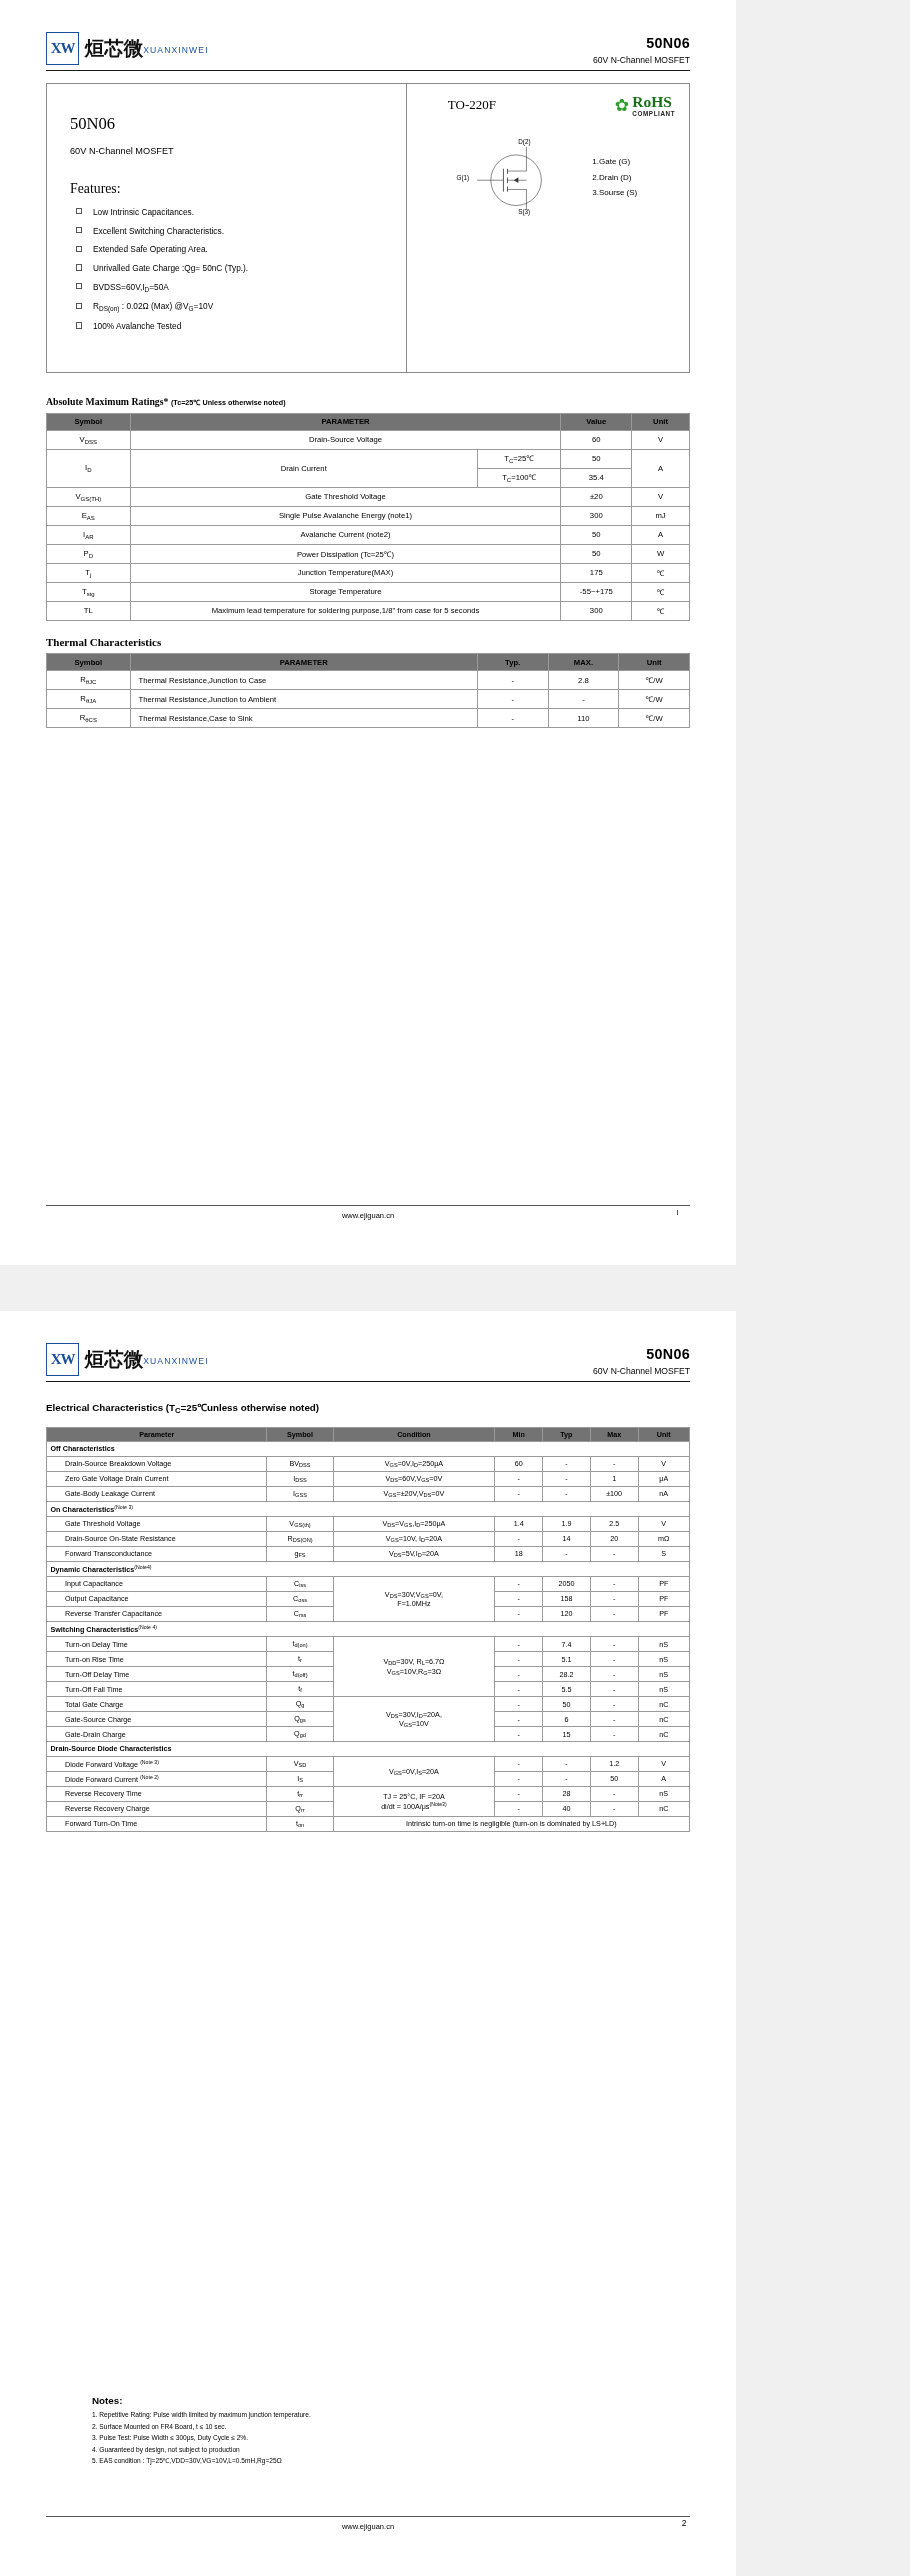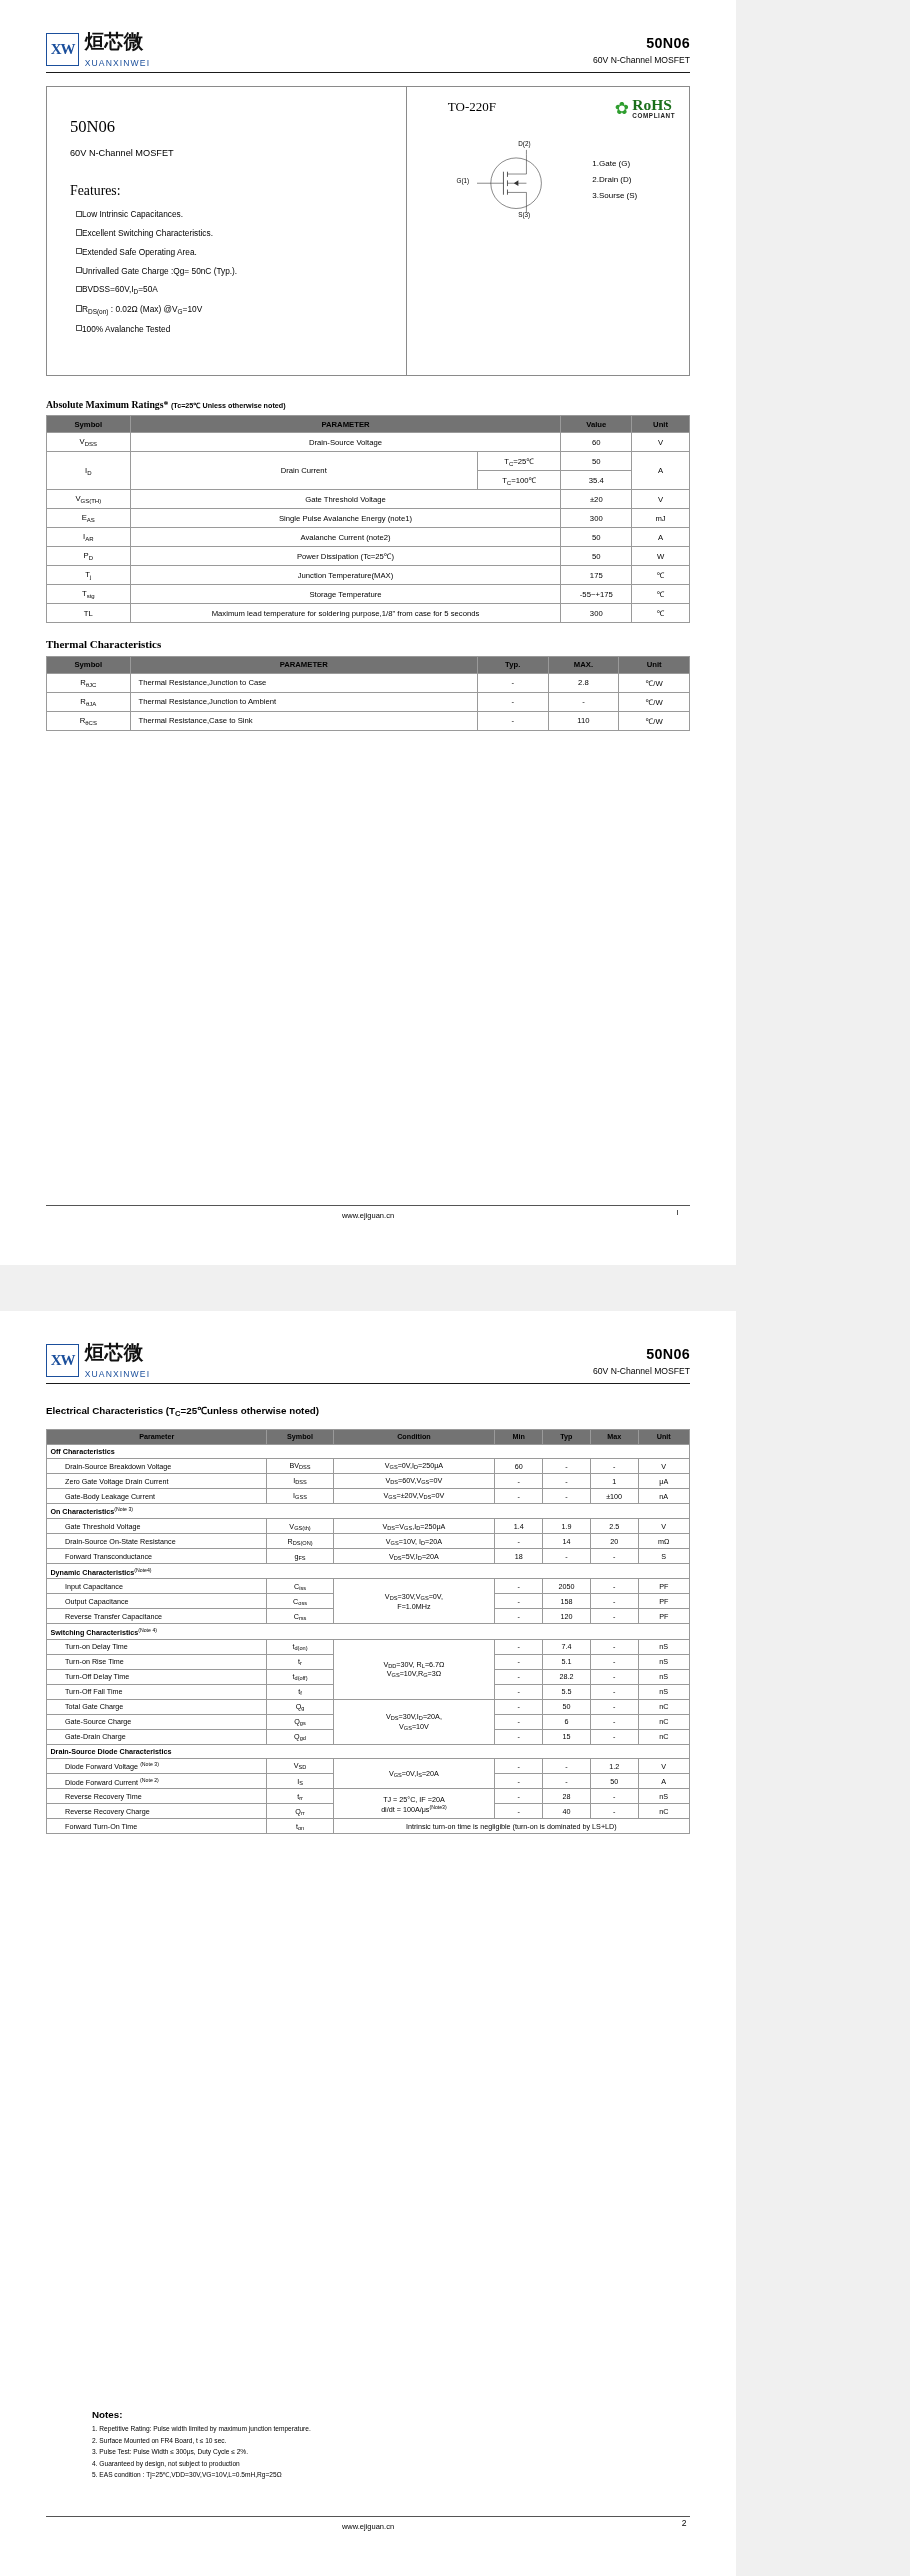--- a/index.html
+++ b/index.html
@@ -42,40 +42,40 @@
   .logo-text-cn {
     font-size: 19.5px; font-weight: bold; color:#111;
     font-family:"DejaVu Sans", sans-serif;
     line-height: 1.0;
   }
   .logo-text-en {
     font-size: 8.6px; color:#1b4f9c; letter-spacing: 1.1px;
     font-family:"Liberation Sans", sans-serif;
     margin-top: 6px;
   }
-  .logo-col { display:flex; flex-direction:column; justify-content:center; }
+  .logo-col { display:flex; flex-direction:row; justify-content:center; }
   .hdr-right { text-align: right; padding-top: 3.4px; }
   .hdr-part { font-size: 14.3px; font-weight: bold; letter-spacing:0.3px; }
   .hdr-sub { font-size: 8.6px; margin-top: 3.4px; }
 
   
   .top-box {
     border: 0.6px solid #8a8a8a;
     display: flex;
     margin-top: 12.6px;
     height: 290px;
   }
   .top-left { width: 56%; border-right: 0.6px solid #8a8a8a; padding: 30px 17px 11.5px 23px; }
   .top-right { width: 44%; padding: 10.3px 13.8px 5.7px 13.8px; position: relative; }
   .part-big { font-size: 16.6px; font-weight: normal; font-family:"Liberation Serif", serif; }
   .part-desc { font-size: 9.2px; margin-top: 11.5px; }
   .features-title { font-size: 13.8px; margin-top: 25px; font-family:"Liberation Serif", serif; }
   .feat-list { margin-top: 9.2px; }
   .feat-item {
-    display: flex; align-items: flex-start; gap: 0;
+    display: flex; align-items: flex-start; gap: 11px;
     font-size: 8.3px; line-height: 1.5; margin-bottom: 6.3px;
     padding-left: 5.7px;
   }
   .chk { width: 6.3px; height: 6.3px; border: 0.6px solid #555; flex: none; margin-top: 2.3px; }
   .sub { font-size: 0.78em; vertical-align: -0.25em; }
 
   
   .pkg-head { display:flex; align-items:flex-start; justify-content:space-between; }
   .pkg-name { font-size: 13px; font-family:"Liberation Serif", serif; margin-left: 27.5px; margin-top:2.3px;}
   .rohs {
@@ -156,21 +156,21 @@
     padding-top: 5.2px;
     display:flex; align-items:center; justify-content:center;
     font-size: 7.5px;
   }
   .footer .pg { position:absolute; right: 3.4px; bottom: 3.4px; font-size: 8.6px; }
   .footer .pg1 { position:absolute; right: 11.5px; bottom: 3.4px; font-size: 8px; }
 
   
   .notes-title { font-size: 9.8px; font-weight: bold; margin-bottom: 3.4px; }
   .notes { font-size: 6.6px; line-height: 1.75; }
-  .notes-wrap { position:absolute; left: 92px; bottom: 95px; }
+  .notes-wrap { position:absolute; left: 92px; bottom: 109px; }
 </style>
 </head>
 <body>
 
 <div class="page page1">
   <div class="inner">
 
     <div class="doc-header">
       <div class="logo-wrap">
         <div class="logo-mark">XW</div>

